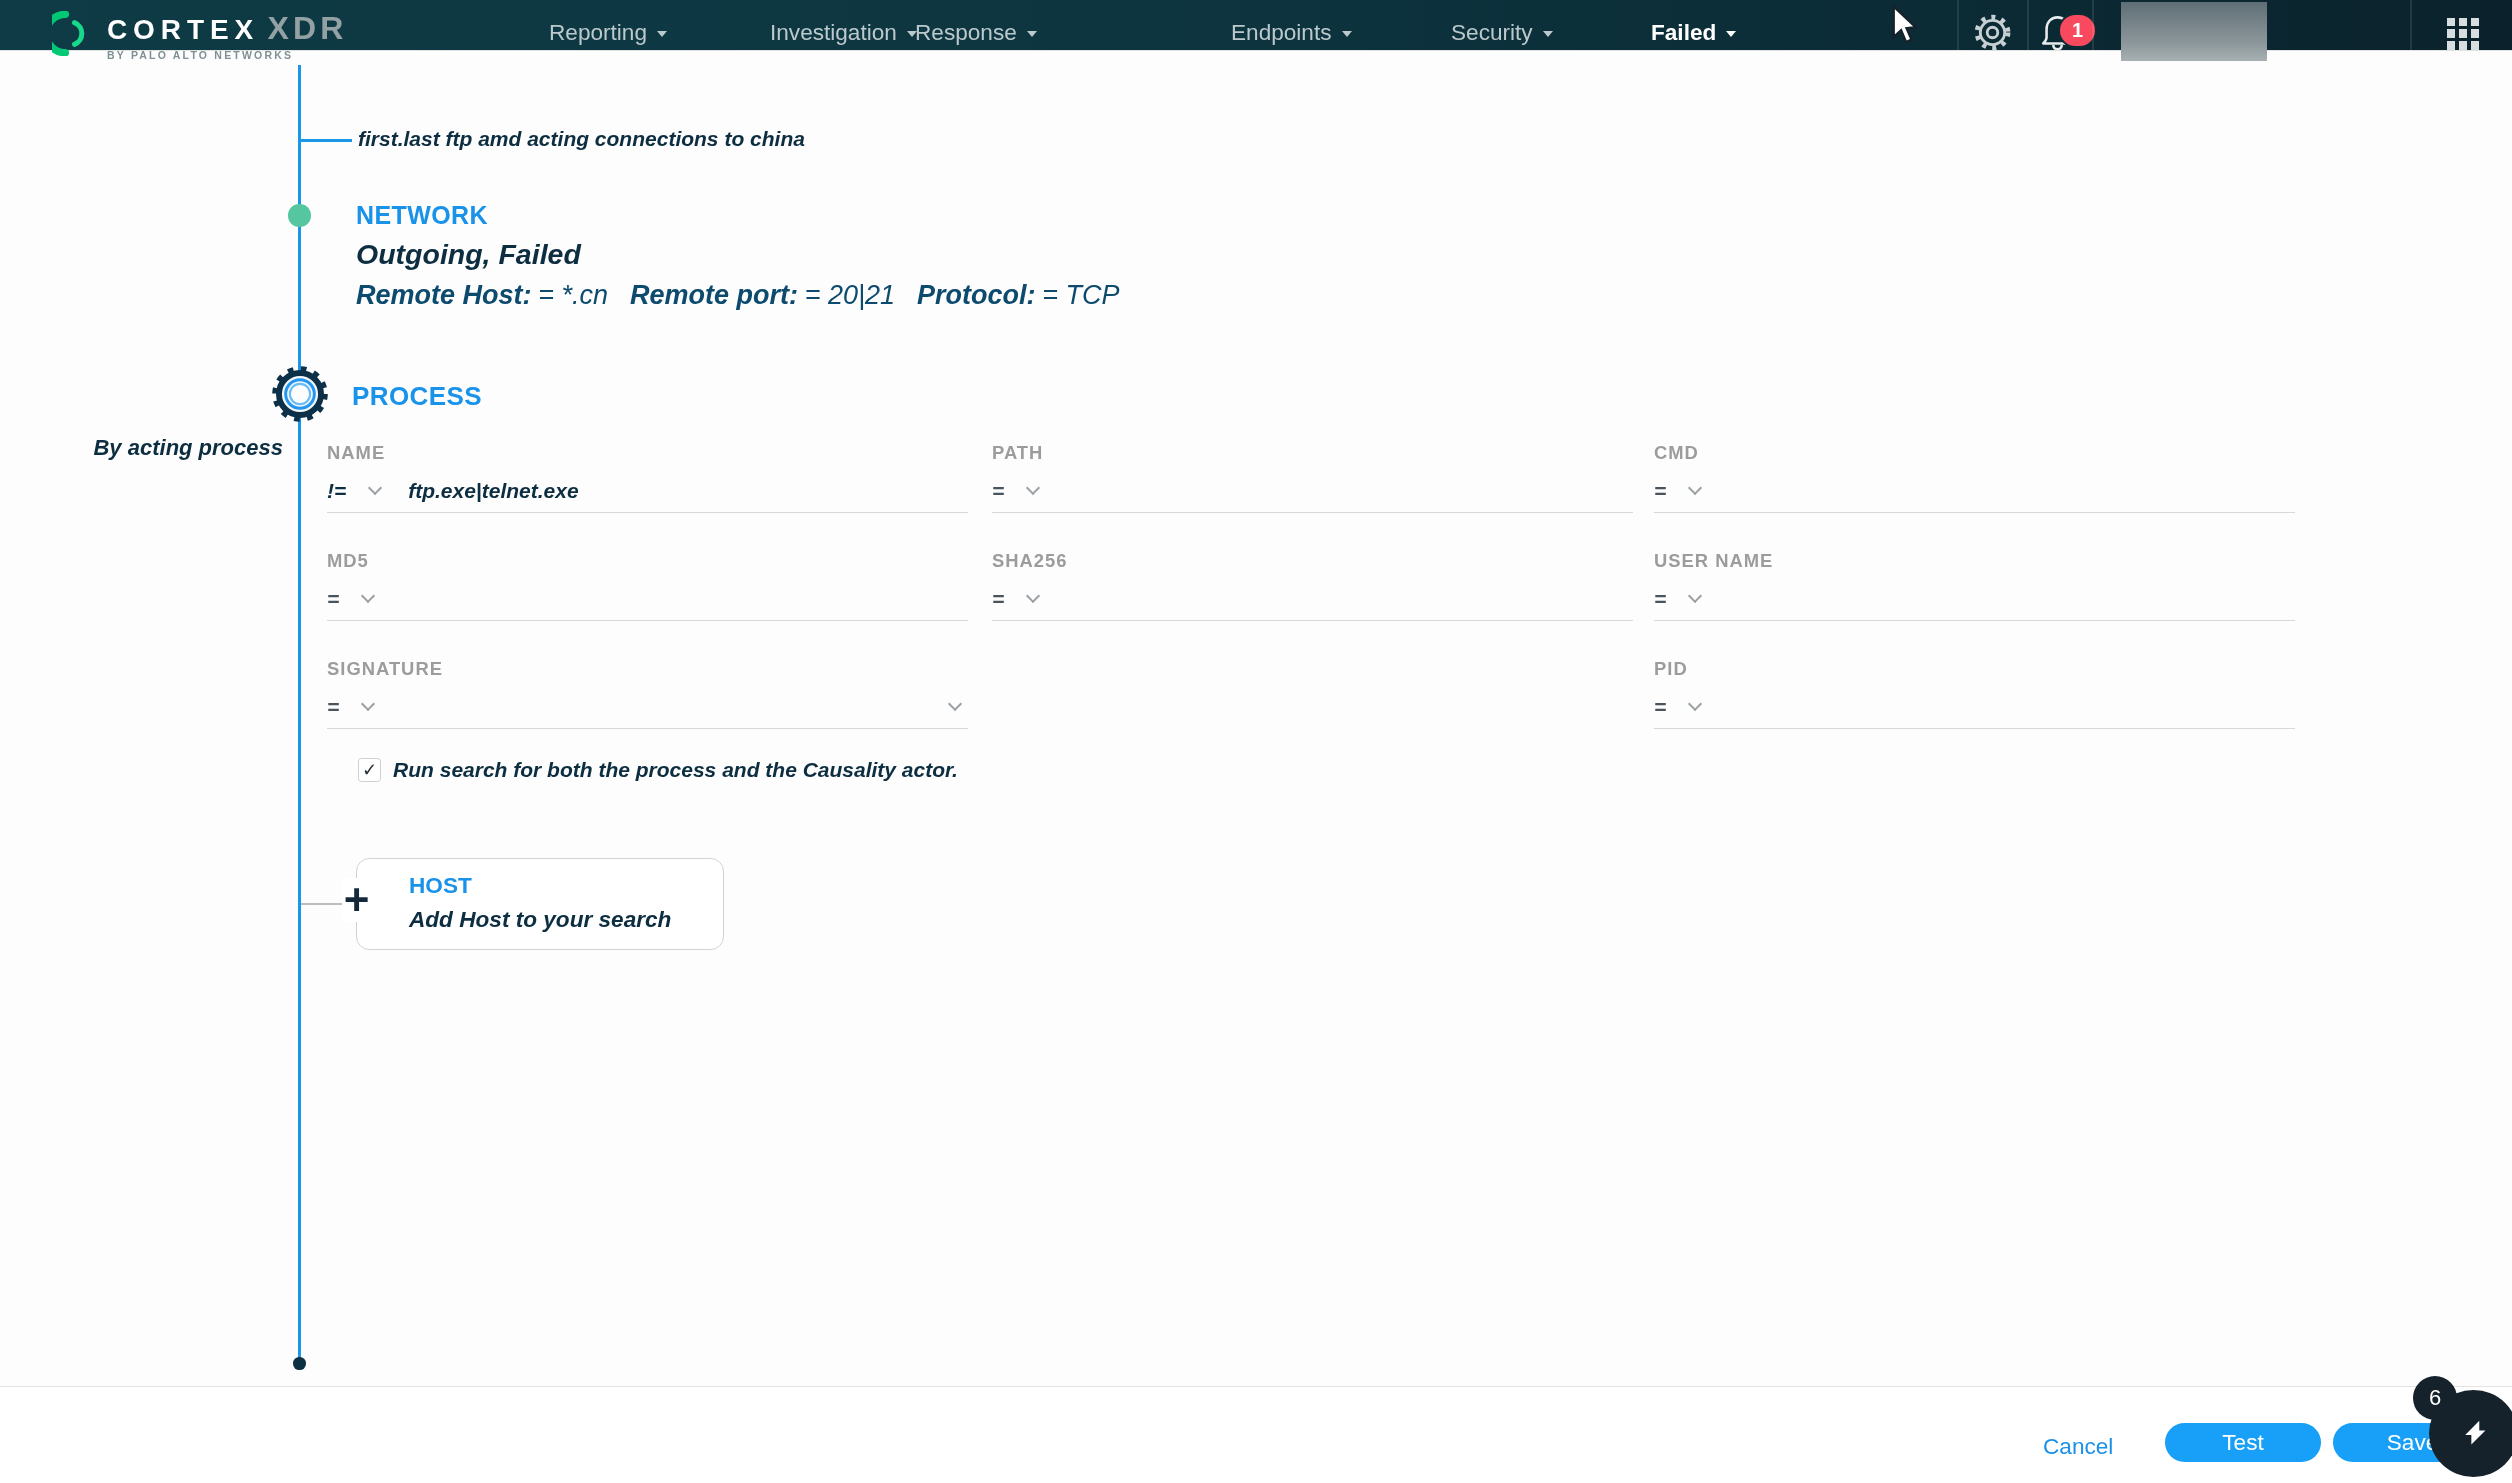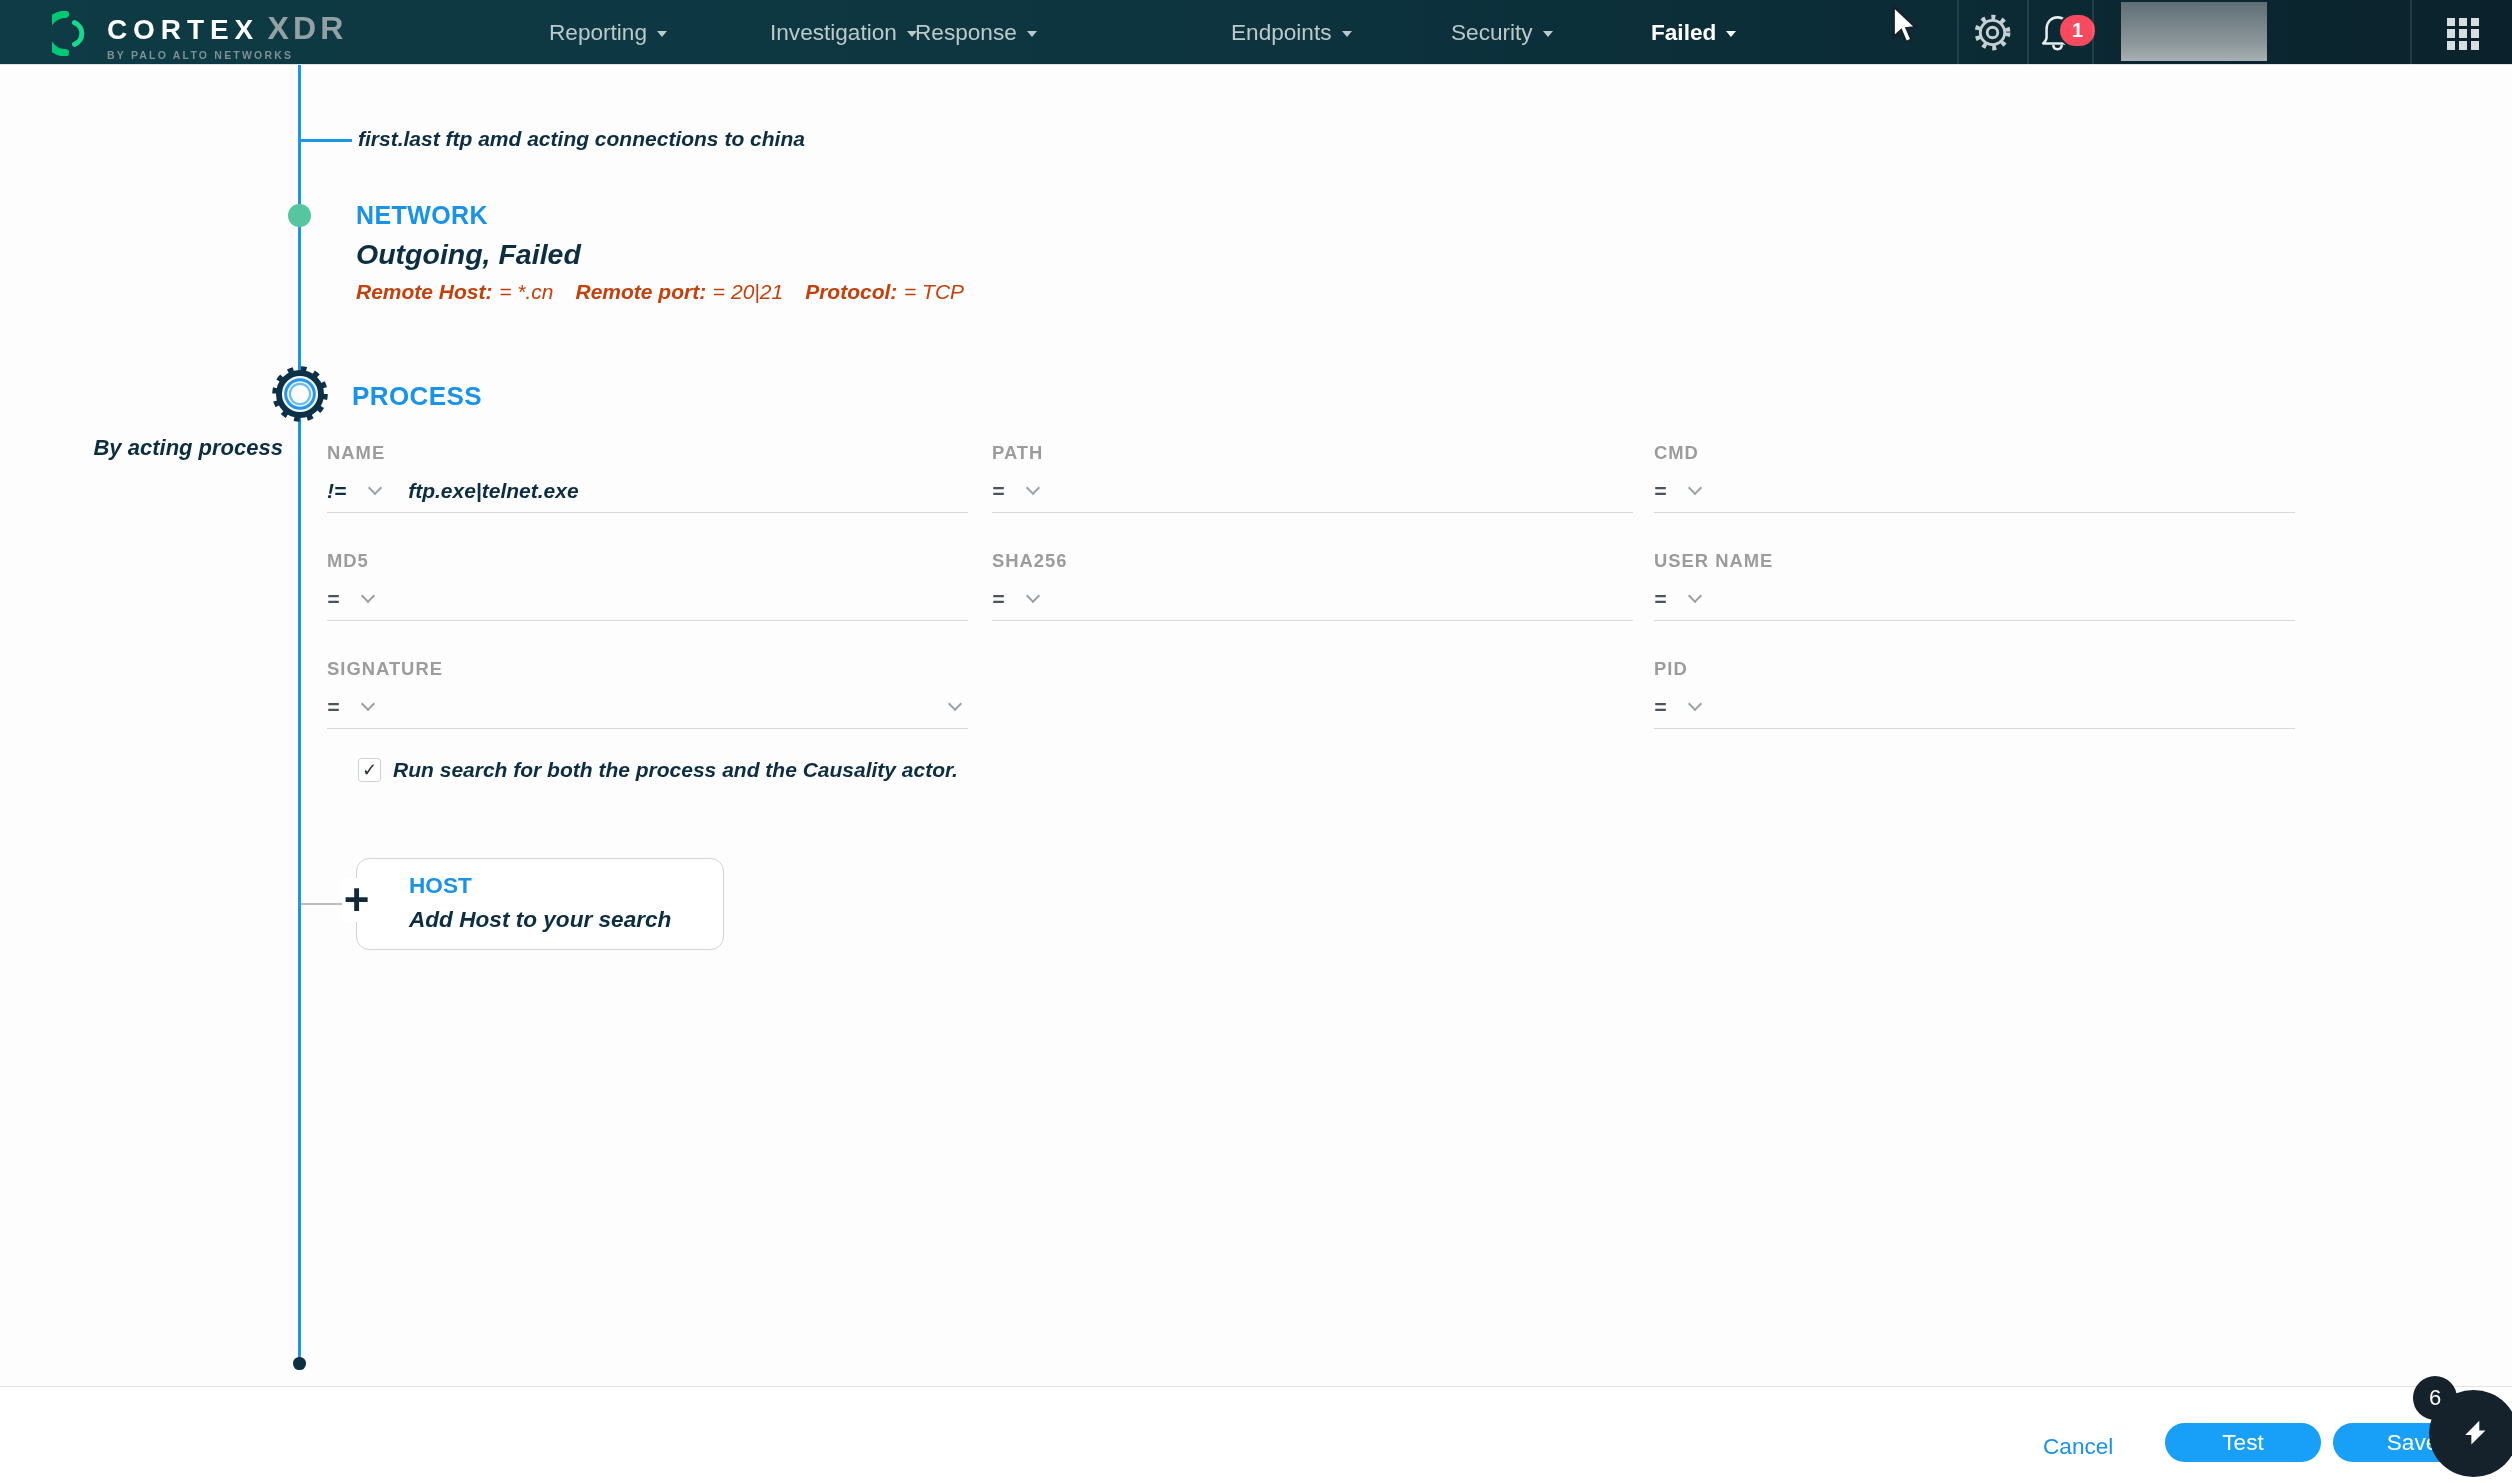--- a/index.html
+++ b/index.html
@@ -1,21 +1,21 @@
 <!DOCTYPE html>
 <html style="font-size:13.4px"><head>
 <meta charset="utf-8">
 <style>
   * { margin:0; padding:0; box-sizing:border-box; }
   html,body { width:2512px; height:1484px; overflow:hidden; background:#fff;
               font-family:"Liberation Sans", sans-serif; }
   #app { position:relative; width:2512px; height:1484px; background:#fdfdfd; }
 
   
-  .topnav { position:absolute; left:0; top:0; width:2512px; height:65px;
+  .topnav { position:absolute; left:0; top:0; width:2512px; height:51px;
             background:linear-gradient(90deg,#0e3b45 0%, #0d3540 45%, #0b2c36 75%, #0b222c 100%);
             border-bottom:0.8px solid #e2e2e2; }
   .brand { position:absolute; left:52px; top:10px; display:flex; align-items:center; }
   .brand-text { margin-left:15px; }
   .brand-line1 { display:flex; align-items:baseline; }
   .brand-name { color:#ffffff; font-weight:bold; font-size:28px; letter-spacing:5.9px; }
   .brand-suffix { color:#93a1a5; font-weight:bold; font-size:32px; letter-spacing:4.2px; margin-left:8.4px; }
   .brand-tagline { color:#7e9094; font-weight:bold; font-size:10.5px; letter-spacing:2.2px; margin-top:1.7px; }
 
   .nav-item { position:absolute; top:0; height:65px; display:flex; align-items:center;
@@ -41,21 +41,21 @@
   .vline-dot { position:absolute; left:293px; top:1357px; width:12.6px; height:12.6px; border-radius:50%; background:#0c2f41; }
   .title-connector { position:absolute; left:300px; top:139px; width:52px; height:2.5px; background:#1b97ea; }
   .rule-title { position:absolute; left:358px; top:127px; font-style:italic; font-weight:600;
                 font-size:21px; color:#0d2e41; }
 
   .teal-dot { position:absolute; left:288px; top:204px; width:22.6px; height:22.6px; border-radius:50%; background:#55c6a0; }
   .section-heading { position:absolute; color:#1992ea; font-weight:bold; letter-spacing:0.4px; }
   .net-heading { left:356px; top:201px; font-size:25px; }
   .net-subtitle { position:absolute; left:356px; top:238px; font-style:italic; font-weight:600;
                   font-size:28.5px; color:#0d2e41; }
-  .net-criteria { position:absolute; left:356px; top:280px; font-style:italic; font-size:21px; color:#c2410c; display:flex; }
+  .net-criteria { position:absolute; left:356px; top:280px; font-style:italic; font-size:27px; color:#0c4a6e; display:flex; }
   .crit { margin-right:22px; }
   .crit b { font-weight:bold; }
   .crit span { font-weight:500; margin-left:6.7px; }
 
   .gear-node { position:absolute; left:268px; top:362px; width:64px; height:64px; }
   .proc-heading { left:352px; top:381px; font-size:26px; }
   .side-label { position:absolute; left:84px; top:435px; width:199px; text-align:right;
                 font-style:italic; font-weight:600; font-size:22px; color:#0d2e41; }
 
   

